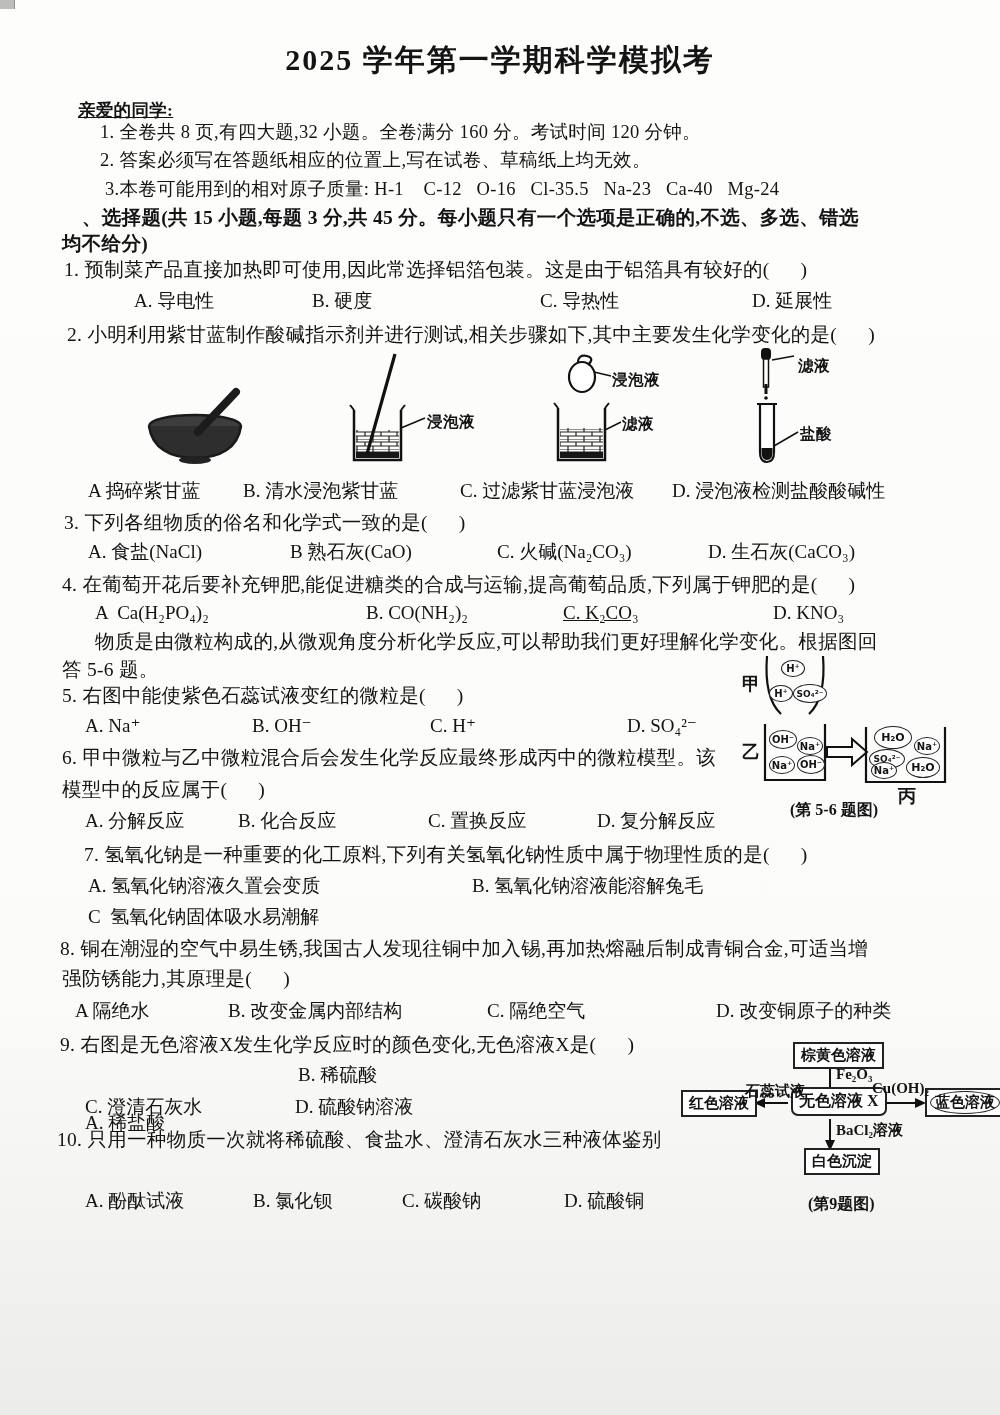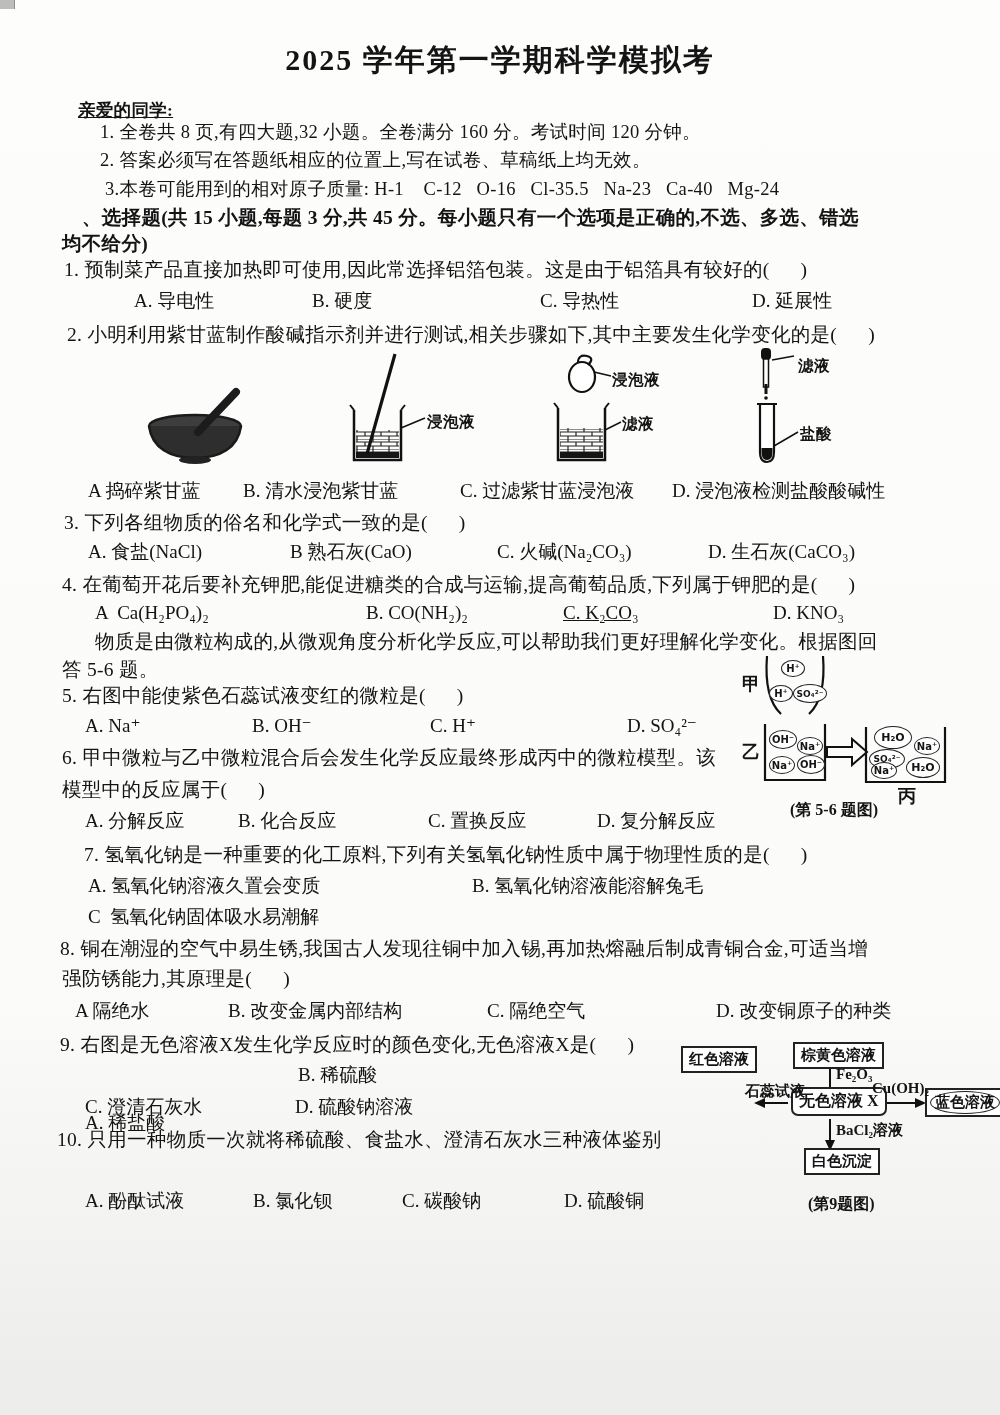--- a/index.html
+++ b/index.html
@@ -183,21 +183,21 @@
     <polygon points="160,30 155,41 165,41" fill="#111"></polygon>
     <line x1="118" y1="78" x2="92" y2="78" stroke="#111" stroke-width="2"></line>
     <polygon points="84,78 95,73 95,83" fill="#111"></polygon>
     <line x1="200" y1="78" x2="248" y2="78" stroke="#111" stroke-width="2"></line>
     <polygon points="256,78 245,73 245,83" fill="#111"></polygon>
     <line x1="160" y1="94" x2="160" y2="118" stroke="#111" stroke-width="2"></line>
     <polygon points="160,126 155,115 165,115" fill="#111"></polygon>
   </svg>
   <div class="fbox" style="left:793px;top:1032px;margin-top:10px;">棕黄色溶液</div>
   <div class="fbox" style="left:791px;top:1087px;font-size:16px;border-radius:7px;">无色溶液 X</div>
-  <div class="fbox" style="left:681px;top:1046px;">红色溶液</div>
+  <div class="fbox" style="left:681px;top:1090px;">红色溶液</div>
   <div class="fbox" style="left:925px;top:1088px;padding:1px 3px;"><span class="oval">蓝色溶液</span></div>
   <div class="fbox" style="left:804px;top:1148px;">白色沉淀</div>
   <span class="alabel" style="left:836px;top:1066px;">Fe₂O₃</span>
   <span class="alabel" style="left:745px;top:1082px;">石蕊试液</span>
   <span class="alabel" style="left:872px;top:1080px;">Cu(OH)₂</span>
   <span class="alabel" style="left:836px;top:1121px;">BaCl₂溶液</span>
   <span class="cap" style="left:808px;top:1194px;">(第9题图)</span>
 
   <div class="t" style="left:57px;top:1128px;">10. 只用一种物质一次就将稀硫酸、食盐水、澄清石灰水三种液体鉴别</div>
   <span class="opt" style="left:85px;top:1190px;text-align:right;">A. 酚酞试液</span>

